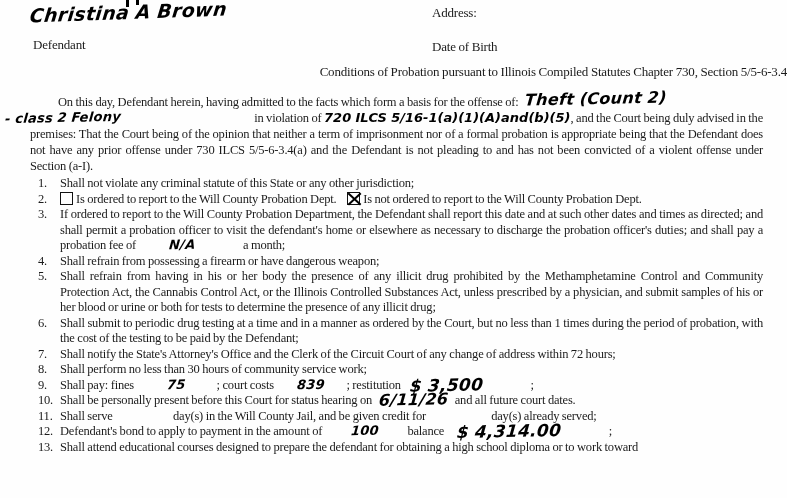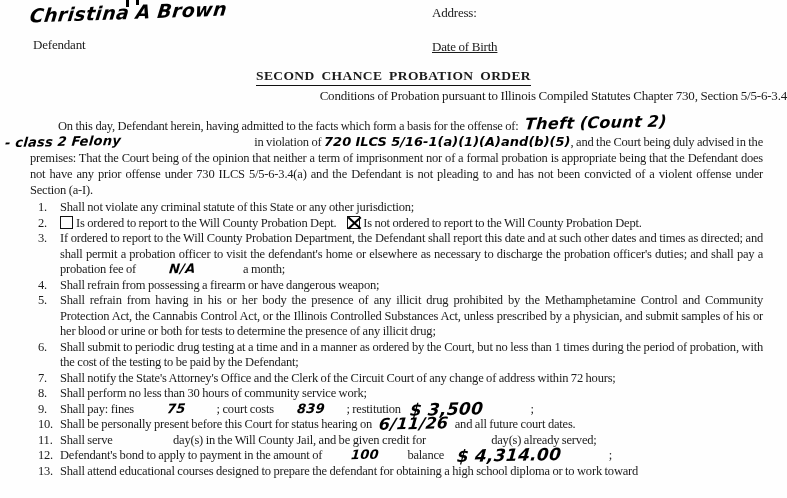--- a/index.html
+++ b/index.html
@@ -33,21 +33,21 @@
   .hw-xl   { font-size:17px; vertical-align:-2px; }
   .hw-md   { font-size:13px; }
   .hw-statute { font-size:13px; letter-spacing:0; transform:none; font-style:italic; }
 
   .scan-tick { position:absolute; background:#000; }
 
   .header { position:relative; height:62px; }
   .def-name { position:absolute; left:30px; top:7px; }
   .def-label { position:absolute; left:33px; top:37px; font-size:13px; }
   .addr-label { position:absolute; left:432px; top:5px; font-size:13px; }
-  .dob-label { position:absolute; left:432px; top:39px; font-size:13px;text-decoration:underline; }
+  .dob-label { position:absolute; left:432px; top:39px; font-size:13px; }
 
   .title-block { text-align:center; margin-top:6px; }
   .doc-title {
     display:inline-block;
     font-weight:700; font-size:13.5px;
     letter-spacing:0.4px; word-spacing:3px;
     border-bottom:1.5px solid #111;
     padding-bottom:1px;
   }
   .doc-subtitle { text-align:right; font-size:13px; margin-top:2px; }
@@ -96,23 +96,20 @@
   <div class="scan-tick" style="left:126px; top:0; width:3px; height:7px;"></div>
   <div class="scan-tick" style="left:136px; top:0; width:3px; height:5px;"></div>
 
   <div class="header">
     <span class="hw hw-name def-name">Christina A Brown</span>
     <span class="def-label">Defendant</span>
     <span class="addr-label">Address:</span>
     <span class="dob-label">Date of Birth</span>
   </div>
 
-  <div class="title-block">
-    <span class="doc-title">SECOND CHANCE PROBATION ORDER</span>
-  </div>
   <div class="doc-subtitle">Conditions of Probation pursuant to Illinois Compiled Statutes Chapter 730, Section 5/5-6-3.4</div>
 
   <div class="intro">
     <div class="intro-line1">
       <span>On this day, Defendant herein, having admitted to the facts which form a basis for the offense of:</span>
       <span class="hw hw-lg" style="position:relative; top:-3px; margin-left:4px;">Theft (Count 2)</span>
     </div>
     <div class="intro-line2">
       <span class="hw hw-md margin-note">- class 2 Felony</span>
       <span class="spacer"></span>

